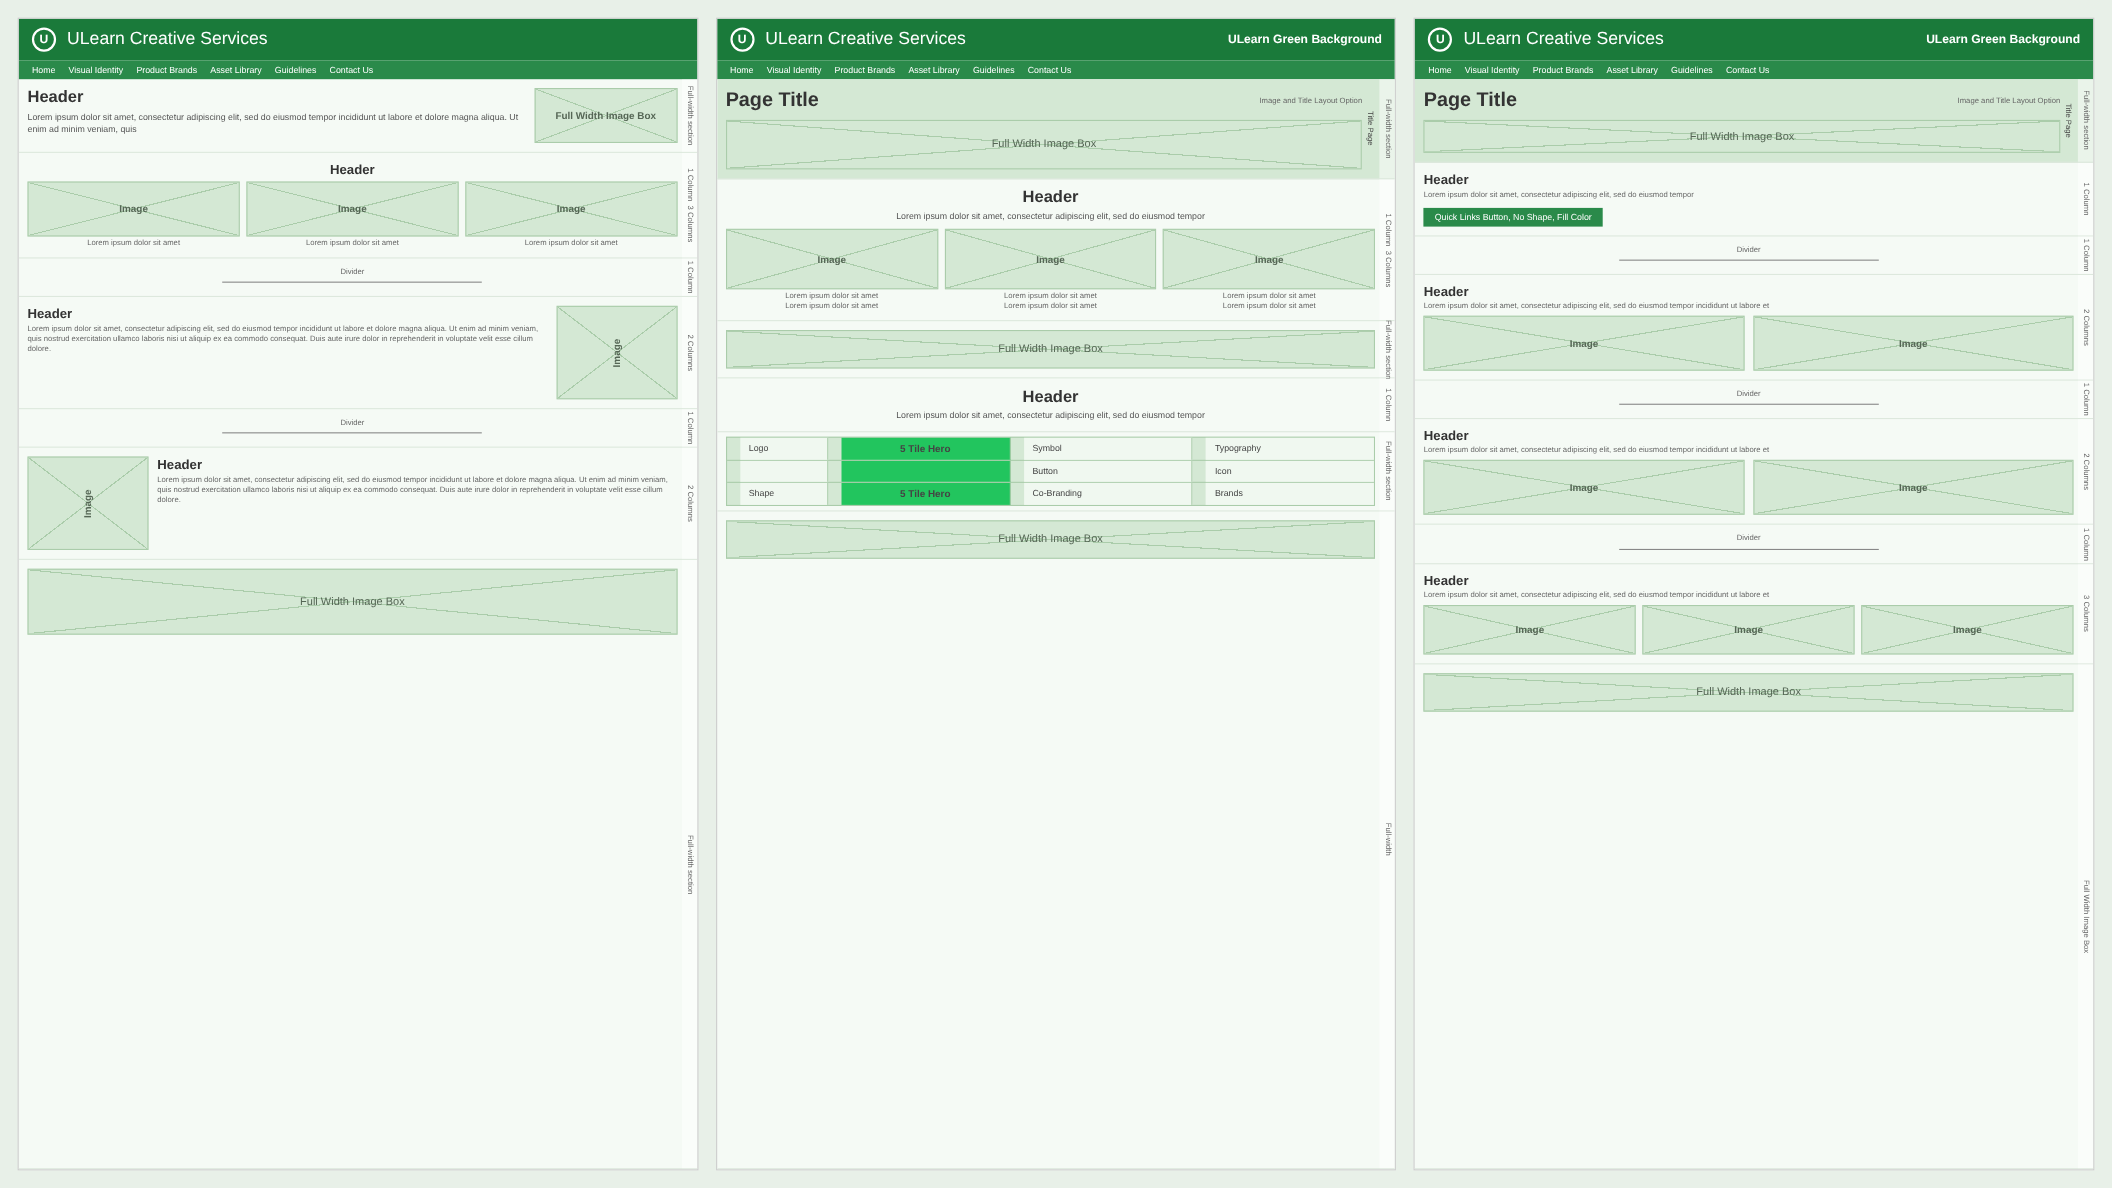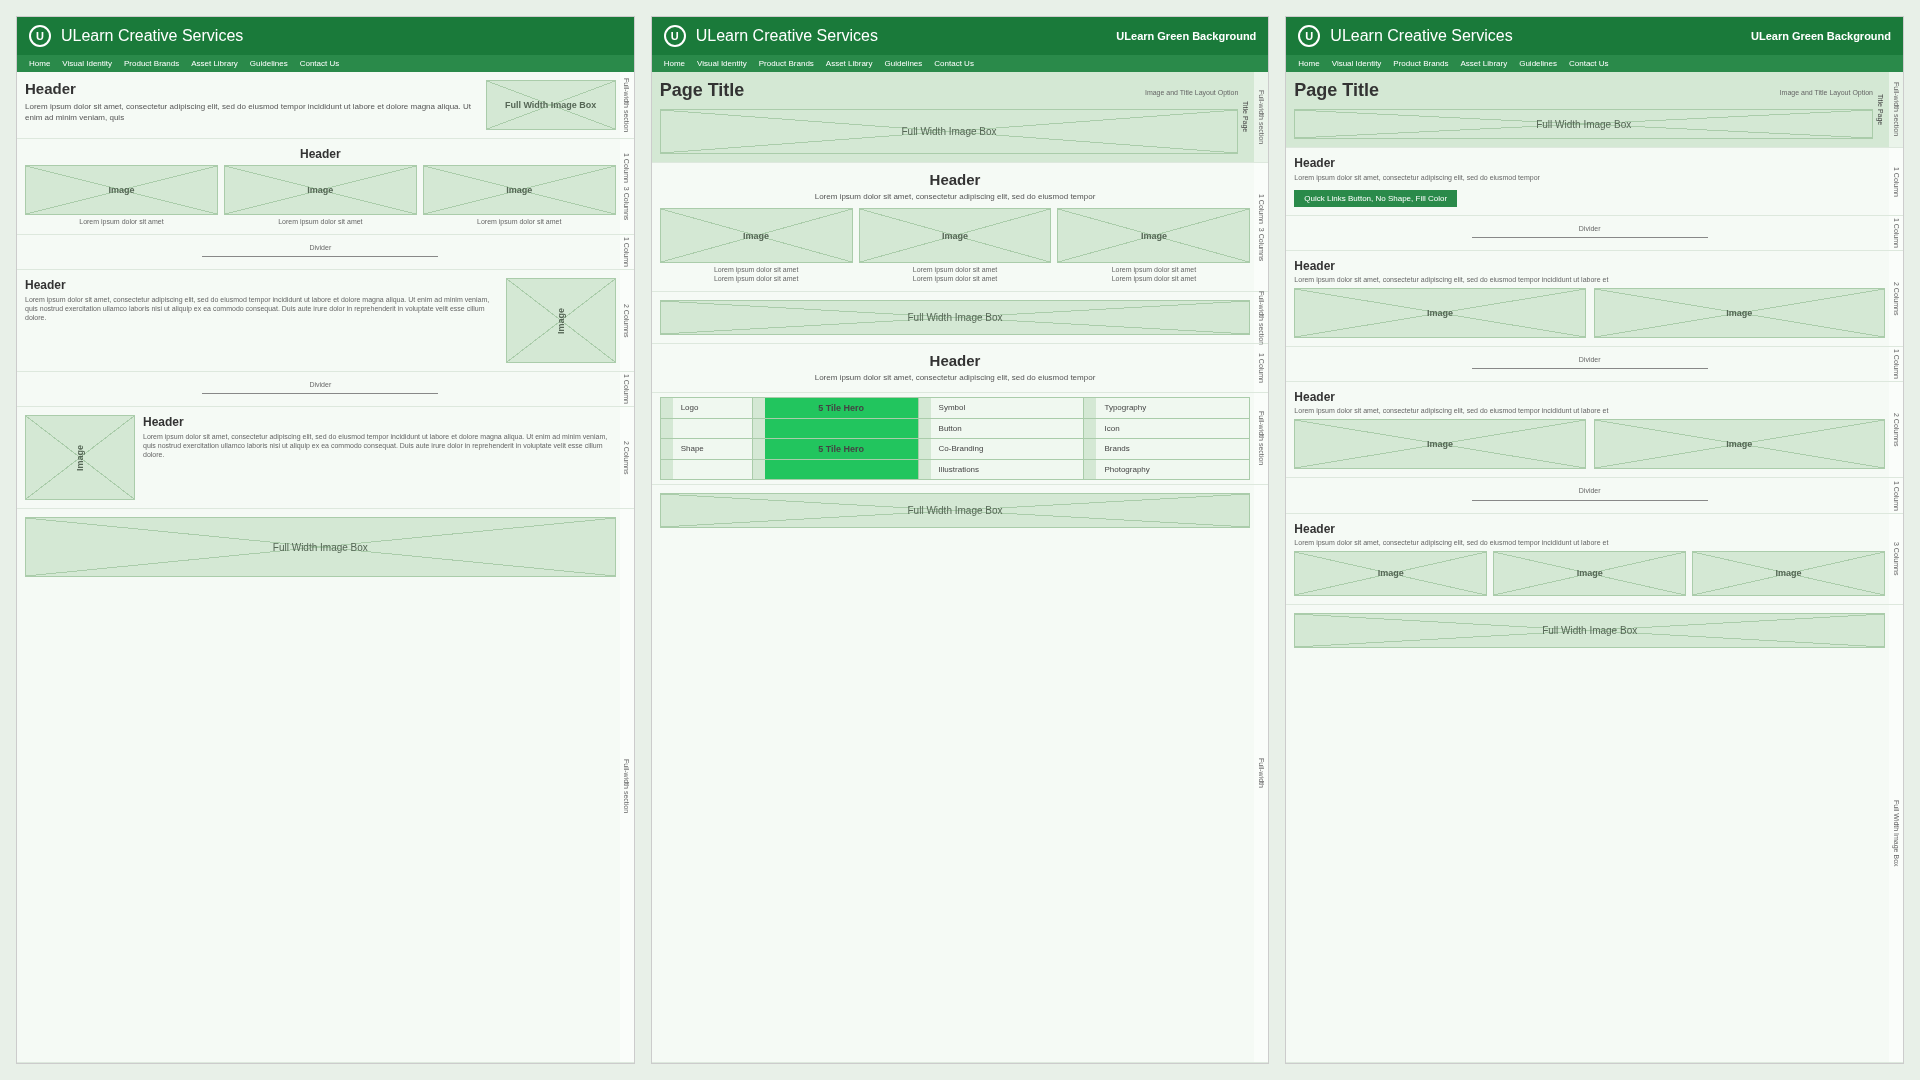--- a/index.html
+++ b/index.html
@@ -470,26 +470,20 @@
           <div class="tile-cell hero-cell" style="min-width:80px;"></div>
           <div class="tile-cell">Button</div>
           <div class="tile-cell">Icon</div>
         </div>
         <div class="tile-row">
           <div class="tile-cell side-cell" style="max-width:80px;">Shape</div>
           <div class="tile-cell hero-cell" style="min-width:80px;">5 Tile Hero</div>
           <div class="tile-cell">Co-Branding</div>
           <div class="tile-cell">Brands</div>
         </div>
-        <div class="tile-row">
-          <div class="tile-cell side-cell" style="max-width:80px;"></div>
-          <div class="tile-cell hero-cell" style="min-width:80px;"></div>
-          <div class="tile-cell">Illustrations</div>
-          <div class="tile-cell">Photography</div>
-        </div>
       </div>
       <div class="right-label">Full-width section</div>
     </div>
 
     <div class="labeled-section" style="padding-right:18px; flex:1;">
       <div class="full-width-image-box" style="height:35px;">
         <div class="diagonal1"></div>
         <span class="img-label">Full Width Image Box</span>
       </div>
       <div class="right-label">Full-width</div>

